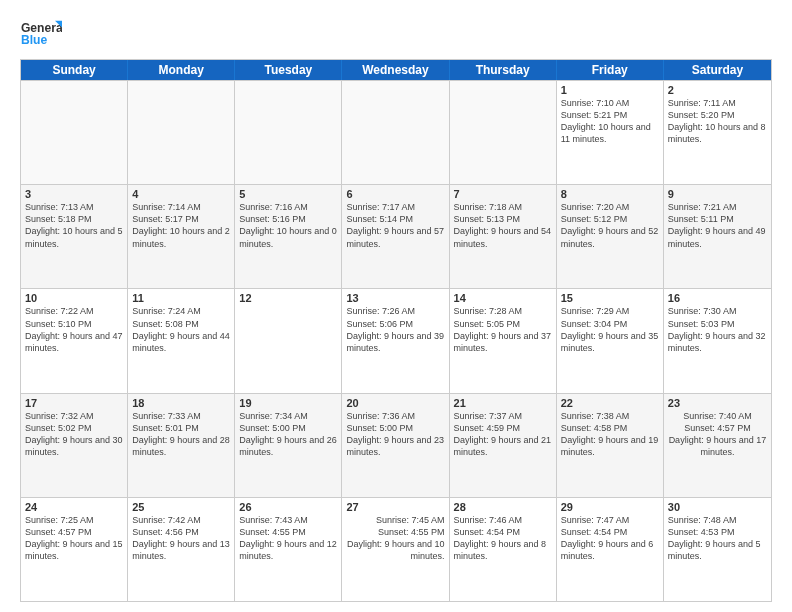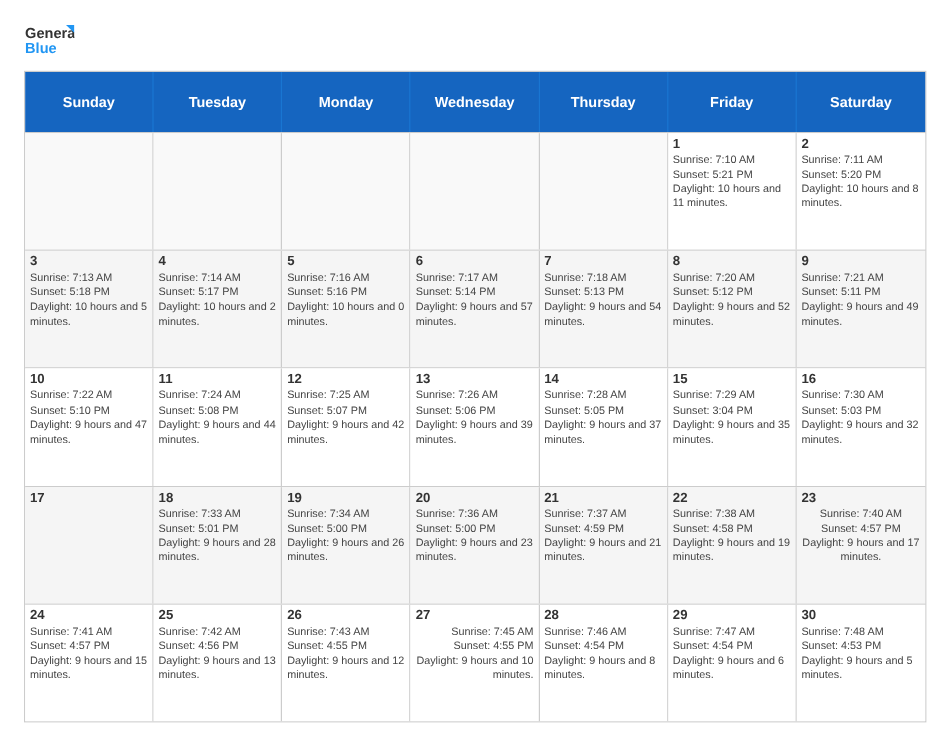--- a/index.html
+++ b/index.html
@@ -51,21 +51,21 @@
     .cal-header {
       display: grid;
       grid-template-columns: repeat(7, 1fr);
       background: #1565C0;
     }
     .cal-header-cell {
       color: white;
       text-align: center;
       font-size: 12px;
       font-weight: bold;
-      padding: 18px 2px;
+      padding: 3px 2px;
       border-right: 1px solid #1976D2;
     }
     .cal-header-cell:last-child { border-right: none; }
     .cal-body {
       flex: 1;
       display: grid;
       grid-template-rows: repeat(5, 1fr);
     }
     .cal-row {
       display: grid;
@@ -109,22 +109,22 @@
 </div>
     <div class="title-block">
       <div class="month-title"></div>
       <div class="location-title"></div>
     </div>
   </div>
 
   <div class="calendar">
     <div class="cal-header">
     <div class="cal-header-cell">Sunday</div>
+        <div class="cal-header-cell">Monday</div>
         <div class="cal-header-cell">Tuesday</div>
-        <div class="cal-header-cell">Monday</div>
         <div class="cal-header-cell">Wednesday</div>
         <div class="cal-header-cell">Thursday</div>
         <div class="cal-header-cell">Friday</div>
         <div class="cal-header-cell">Saturday</div>
       </div>
     <div class="cal-body">
     <div class="cal-row">
           <div class="cal-cell empty"></div>
           <div class="cal-cell empty"></div>
           <div class="cal-cell empty"></div>
@@ -195,23 +195,20 @@
 Daylight: 9 hours and 47 minutes.</div>
           </div>
           <div class="cal-cell">
             <span class="day-num">11</span>
             <div class="cell-text" style="white-space: pre-line;">Sunrise: 7:24 AM
 Sunset: 5:08 PM
 Daylight: 9 hours and 44 minutes.</div>
           </div>
           <div class="cal-cell">
             <span class="day-num">12</span>
-            <div class="cell-text" style="white-space: pre-line;">Sunrise: 7:25 AM
-Sunset: 5:07 PM
-Daylight: 9 hours and 42 minutes.</div>
           </div>
           <div class="cal-cell">
             <span class="day-num">13</span>
             <div class="cell-text" style="white-space: pre-line;">Sunrise: 7:26 AM
 Sunset: 5:06 PM
 Daylight: 9 hours and 39 minutes.</div>
           </div>
           <div class="cal-cell">
             <span class="day-num">14</span>
             <div class="cell-text" style="white-space: pre-line;">Sunrise: 7:28 AM
@@ -227,20 +224,23 @@
           <div class="cal-cell">
             <span class="day-num">16</span>
             <div class="cell-text" style="white-space: pre-line;">Sunrise: 7:30 AM
 Sunset: 5:03 PM
 Daylight: 9 hours and 32 minutes.</div>
           </div>
         </div>
         <div class="cal-row">
           <div class="cal-cell alt-bg">
             <span class="day-num">17</span>
+            <div class="cell-text" style="white-space: pre-line;">Sunrise: 7:32 AM
+Sunset: 5:02 PM
+Daylight: 9 hours and 30 minutes.</div>
           </div>
           <div class="cal-cell alt-bg">
             <span class="day-num">18</span>
             <div class="cell-text" style="white-space: pre-line;">Sunrise: 7:33 AM
 Sunset: 5:01 PM
 Daylight: 9 hours and 28 minutes.</div>
           </div>
           <div class="cal-cell alt-bg">
             <span class="day-num">19</span>
             <div class="cell-text" style="white-space: pre-line;">Sunrise: 7:34 AM
@@ -268,21 +268,21 @@
           <div class="cal-cell alt-bg">
             <span class="day-num">23</span>
             <div class="cell-text" style="white-space: pre-line; text-align: center;">Sunrise: 7:40 AM
 Sunset: 4:57 PM
 Daylight: 9 hours and 17 minutes.</div>
           </div>
         </div>
         <div class="cal-row">
           <div class="cal-cell">
             <span class="day-num">24</span>
-            <div class="cell-text" style="white-space: pre-line;">Sunrise: 7:41 AM
+            <div class="cell-text" style="white-space: pre-line;">Sunrise: 7:25 AM
 Sunset: 4:57 PM
 Daylight: 9 hours and 15 minutes.</div>
           </div>
           <div class="cal-cell">
             <span class="day-num">25</span>
             <div class="cell-text" style="white-space: pre-line;">Sunrise: 7:42 AM
 Sunset: 4:56 PM
 Daylight: 9 hours and 13 minutes.</div>
           </div>
           <div class="cal-cell">

